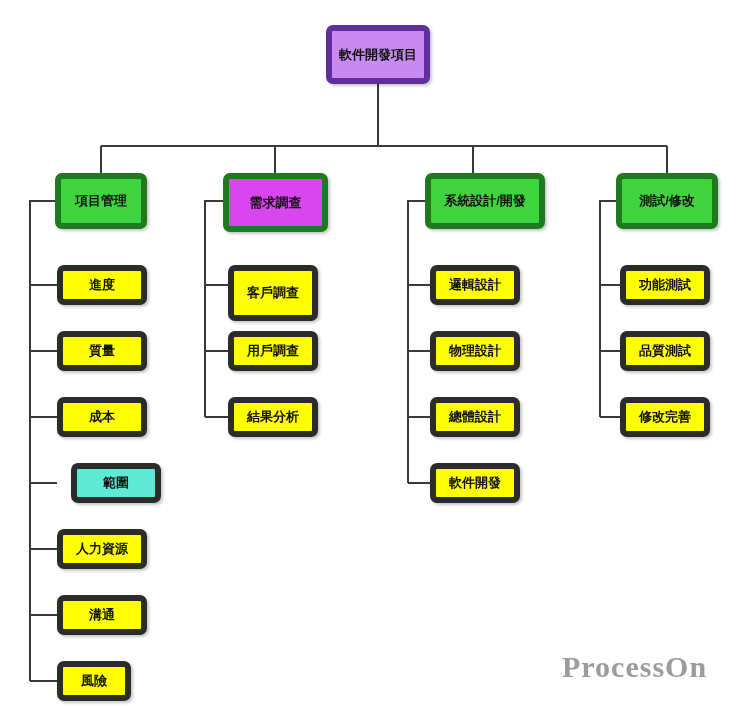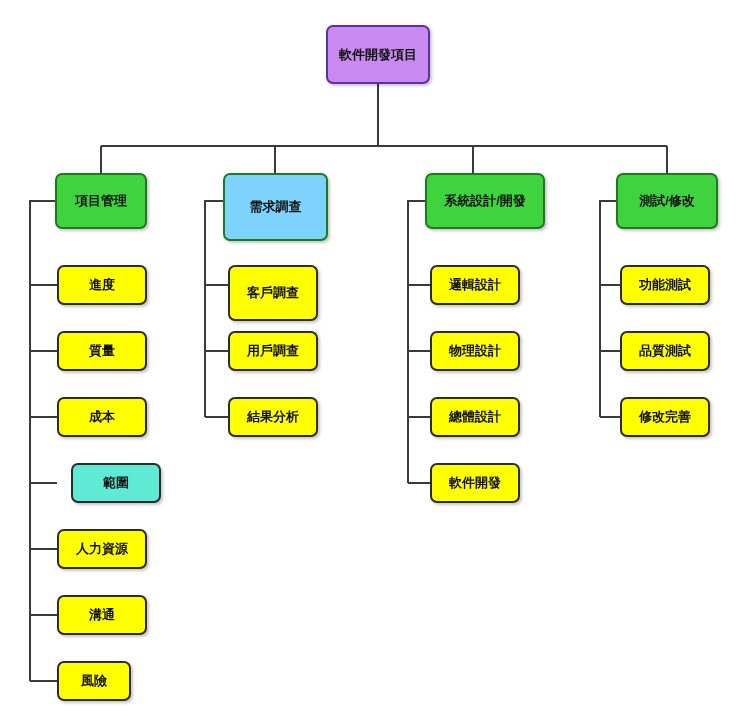--- a/index.html
+++ b/index.html
@@ -4,21 +4,21 @@
 <style>
   html,body{margin:0;padding:0;background:#ffffff;}
   #canvas{
     position:relative;width:740px;height:726px;background:#ffffff;overflow:hidden;
     font-family:"Liberation Sans","DejaVu Sans",sans-serif;
   }
   #connectors{position:absolute;left:0;top:0;}
   .node{
     position:absolute;box-sizing:border-box;
     display:flex;align-items:center;justify-content:center;
-    border:2px solid #4c1d95;border-radius:7px;
+    border:6px solid #4c1d95;border-radius:7px;
     font-size:13px;font-weight:bold;color:#111111;text-align:center;
     line-height:1.2;padding:2px;
     box-shadow:2px 2px 3px rgba(0,0,0,0.22);
   }
   #watermark{
     position:absolute;left:562px;top:650px;
     font-family:"Liberation Serif","DejaVu Serif",serif;
     font-size:30px;font-weight:bold;letter-spacing:1px;
   }
 </style>
@@ -32,27 +32,28 @@
   <div id="nodes">
       <div class="node" style="left: 326px; top: 25px; width: 104px; height: 59px; background: rgb(200, 138, 240); border-color: rgb(95, 47, 158);">軟件開發項目</div>
       <div class="node" style="left: 55px; top: 173px; width: 92px; height: 56px; background: rgb(63, 212, 63); border-color: rgb(31, 122, 31);">項目管理</div>
       <div class="node" style="left: 57px; top: 265px; width: 90px; height: 40px; background: rgb(255, 255, 0); border-color: rgb(44, 44, 44);">進度</div>
       <div class="node" style="left: 57px; top: 331px; width: 90px; height: 40px; background: rgb(255, 255, 0); border-color: rgb(44, 44, 44);">質量</div>
       <div class="node" style="left: 57px; top: 397px; width: 90px; height: 40px; background: rgb(255, 255, 0); border-color: rgb(44, 44, 44);">成本</div>
       <div class="node" style="left: 71px; top: 463px; width: 90px; height: 40px; background: #5eead4; border-color: rgb(44, 44, 44);">範圍</div>
       <div class="node" style="left: 57px; top: 529px; width: 90px; height: 40px; background: rgb(255, 255, 0); border-color: rgb(44, 44, 44);">人力資源</div>
       <div class="node" style="left: 57px; top: 595px; width: 90px; height: 40px; background: rgb(255, 255, 0); border-color: rgb(44, 44, 44);">溝通</div>
       <div class="node" style="left: 57px; top: 661px; width: 74px; height: 40px; background: rgb(255, 255, 0); border-color: rgb(44, 44, 44);">風險</div>
-      <div class="node" style="left: 223px; top: 173px; width: 105px; height: 68px; background: #7dd3fc; border-color: rgb(31, 122, 31);">需求調查</div>
+      <div class="node" style="left: 223px; top: 173px; width: 105px; height: 59px; background: #d946ef; border-color: rgb(31, 122, 31);">需求調查</div>
       <div class="node" style="left: 228px; top: 265px; width: 90px; height: 56px; background: rgb(255, 255, 0); border-color: rgb(44, 44, 44);">客戶調查</div>
       <div class="node" style="left: 228px; top: 331px; width: 90px; height: 40px; background: rgb(255, 255, 0); border-color: rgb(44, 44, 44);">用戶調查</div>
       <div class="node" style="left: 228px; top: 397px; width: 90px; height: 40px; background: rgb(255, 255, 0); border-color: rgb(44, 44, 44);">結果分析</div>
       <div class="node" style="left: 425px; top: 173px; width: 120px; height: 56px; background: rgb(63, 212, 63); border-color: rgb(31, 122, 31);">系統設計/開發</div>
       <div class="node" style="left: 430px; top: 265px; width: 90px; height: 40px; background: rgb(255, 255, 0); border-color: rgb(44, 44, 44);">邏輯設計</div>
       <div class="node" style="left: 430px; top: 331px; width: 90px; height: 40px; background: rgb(255, 255, 0); border-color: rgb(44, 44, 44);">物理設計</div>
       <div class="node" style="left: 430px; top: 397px; width: 90px; height: 40px; background: rgb(255, 255, 0); border-color: rgb(44, 44, 44);">總體設計</div>
       <div class="node" style="left: 430px; top: 463px; width: 90px; height: 40px; background: rgb(255, 255, 0); border-color: rgb(44, 44, 44);">軟件開發</div>
       <div class="node" style="left: 616px; top: 173px; width: 102px; height: 56px; background: rgb(63, 212, 63); border-color: rgb(31, 122, 31);">測試/修改</div>
       <div class="node" style="left: 620px; top: 265px; width: 90px; height: 40px; background: rgb(255, 255, 0); border-color: rgb(44, 44, 44);">功能測試</div>
       <div class="node" style="left: 620px; top: 331px; width: 90px; height: 40px; background: rgb(255, 255, 0); border-color: rgb(44, 44, 44);">品質測試</div>
       <div class="node" style="left: 620px; top: 397px; width: 90px; height: 40px; background: rgb(255, 255, 0); border-color: rgb(44, 44, 44);">修改完善</div>
     </div>
+  <div id="watermark" style="color: rgb(156, 156, 156);">ProcessOn</div>
 </div>
 
 </body></html>

